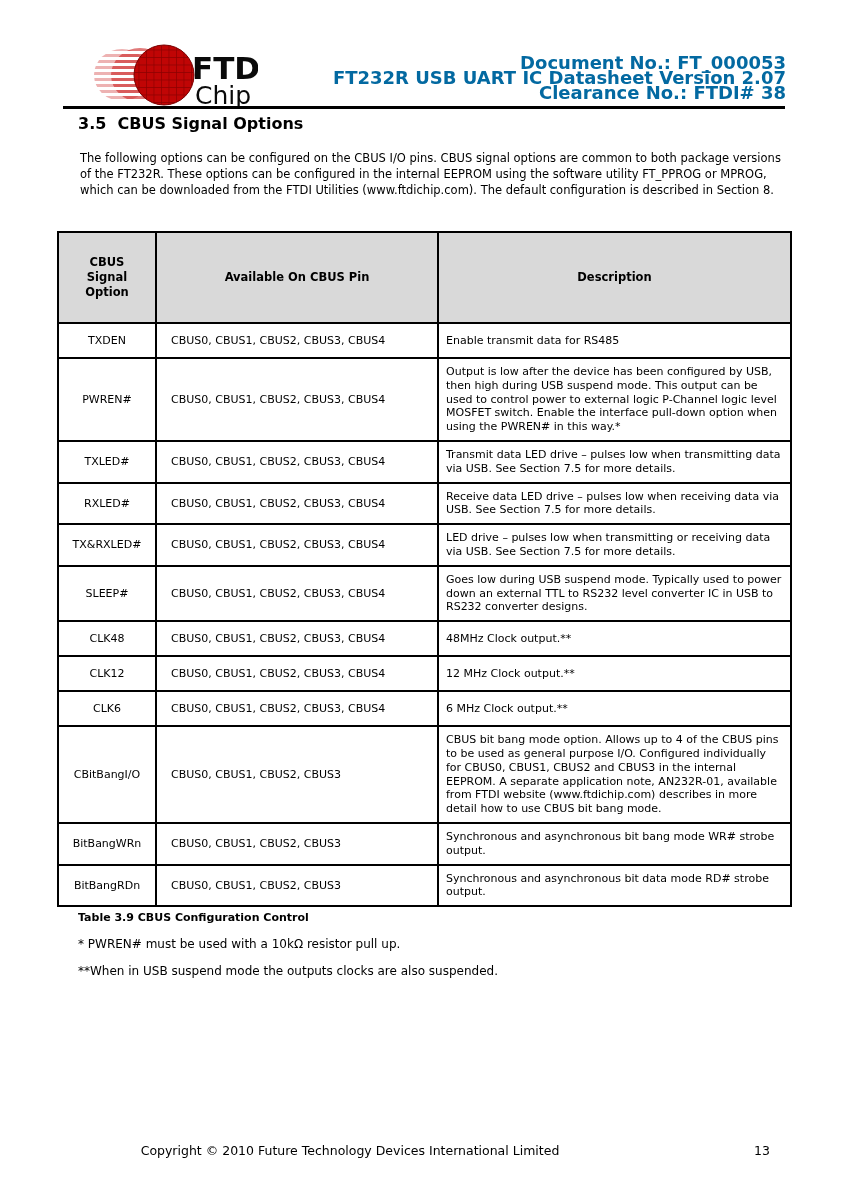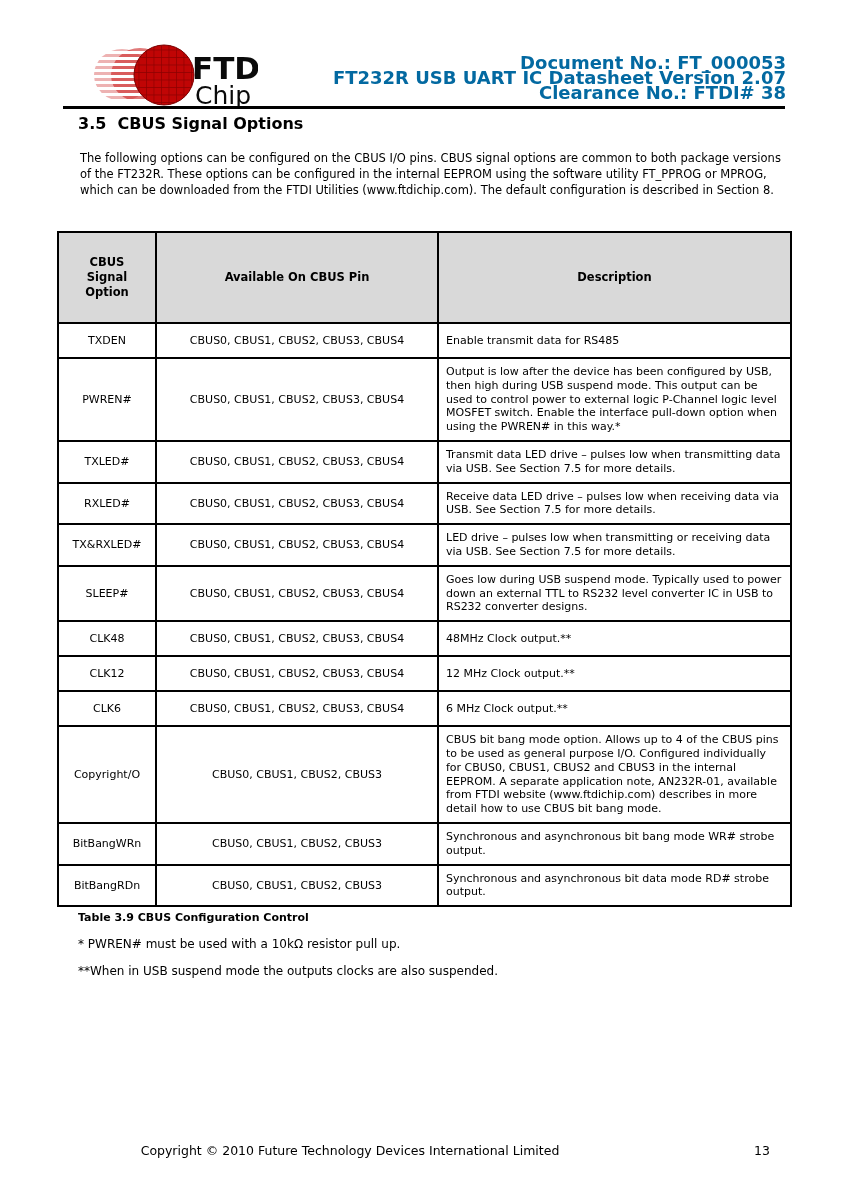--- a/index.html
+++ b/index.html
@@ -84,21 +84,21 @@
   col.c-option { width: 98px; }
   col.c-pins   { width: 282px; }
   col.c-desc   { width: 353px; }
   td.option {
     text-align: center;
     font-size: 11px;
     padding: 10px 2px;
     line-height: 13px;
   }
   td.pins {
-    text-align: center;
+    text-align: left;
     font-size: 11px;
     padding: 8px 14px;
     line-height: 13px;
   }
   td.desc {
     text-align: left;
     font-size: 11px;
     padding: 6px 7px;
     line-height: 13.8px;
   }
@@ -220,21 +220,21 @@
             <td class="option">CLK12</td>
             <td class="pins">CBUS0, CBUS1, CBUS2, CBUS3, CBUS4</td>
             <td class="desc">12 MHz Clock output.**</td>
           </tr>
           <tr>
             <td class="option">CLK6</td>
             <td class="pins">CBUS0, CBUS1, CBUS2, CBUS3, CBUS4</td>
             <td class="desc">6 MHz Clock output.**</td>
           </tr>
           <tr>
-            <td class="option">Copyright/O</td>
+            <td class="option">CBitBangI/O</td>
             <td class="pins">CBUS0, CBUS1, CBUS2, CBUS3</td>
             <td class="desc">CBUS bit bang mode option. Allows up to 4 of the CBUS pins to be used as general purpose I/O. Configured individually for CBUS0, CBUS1, CBUS2 and CBUS3 in the internal EEPROM. A separate application note, AN232R-01, available from FTDI website (www.ftdichip.com) describes in more detail how to use CBUS bit bang mode.</td>
           </tr>
           <tr>
             <td class="option">BitBangWRn</td>
             <td class="pins">CBUS0, CBUS1, CBUS2, CBUS3</td>
             <td class="desc">Synchronous and asynchronous bit bang mode WR# strobe output.</td>
           </tr>
           <tr>
             <td class="option">BitBangRDn</td>

